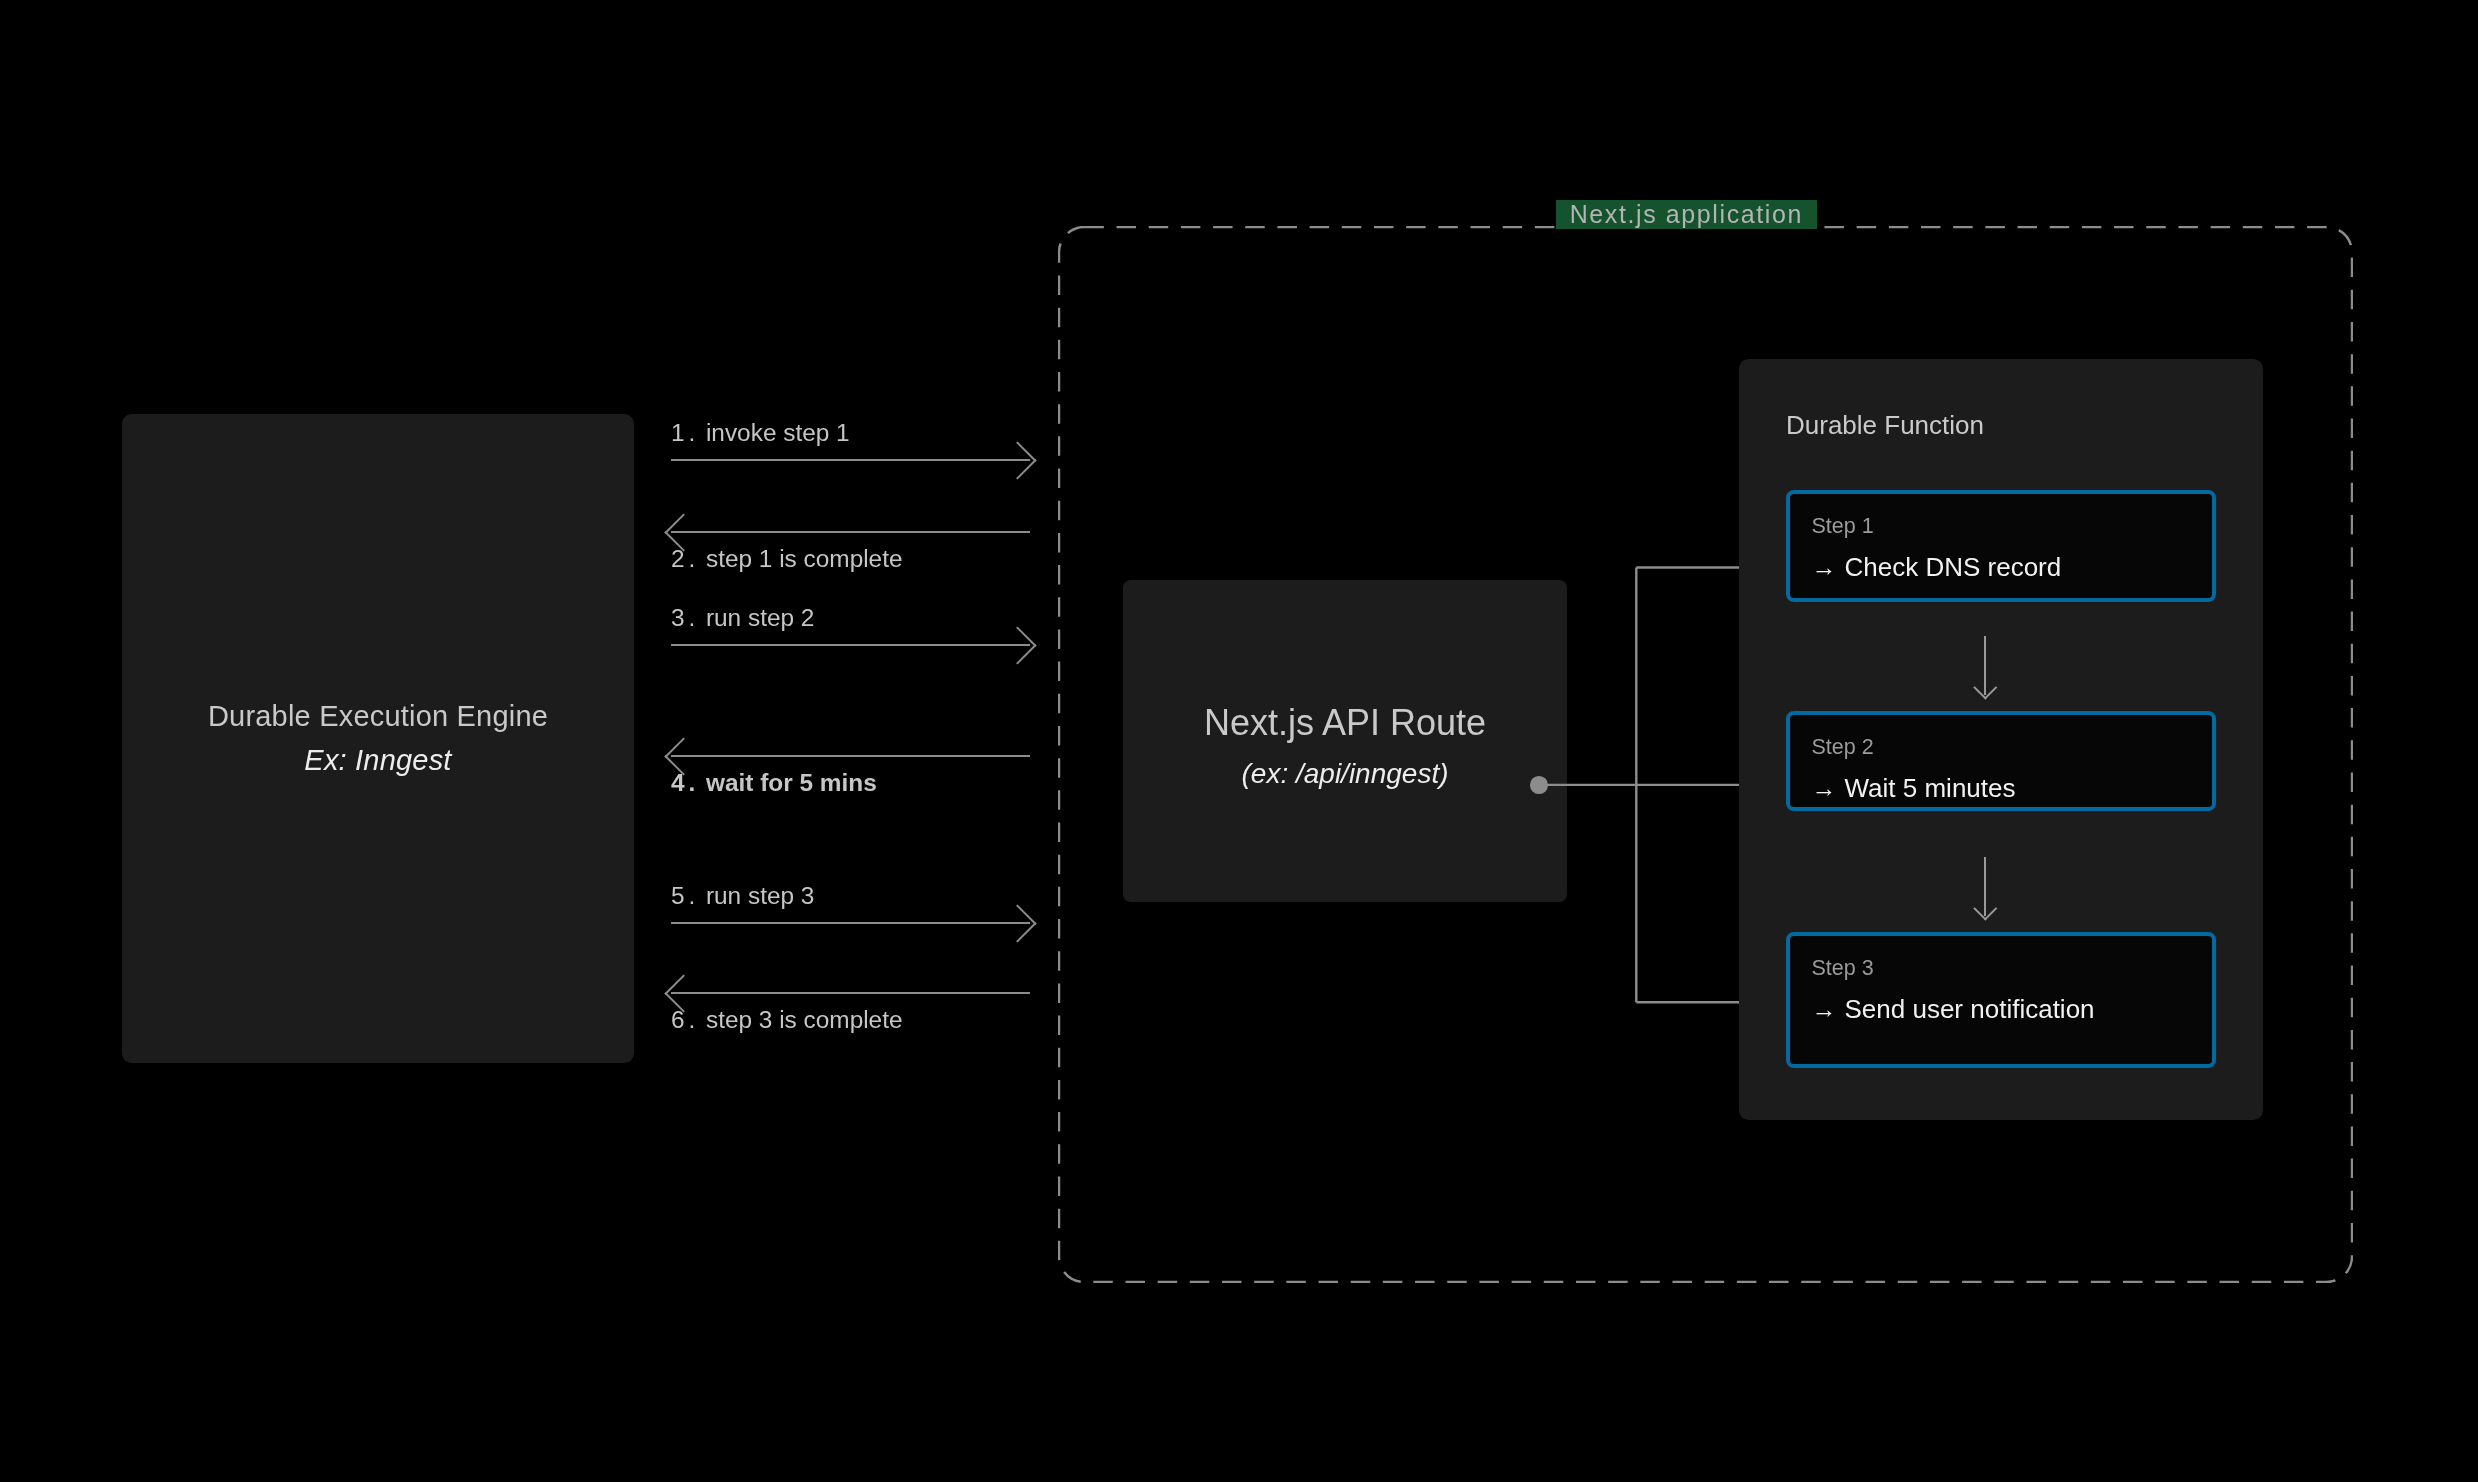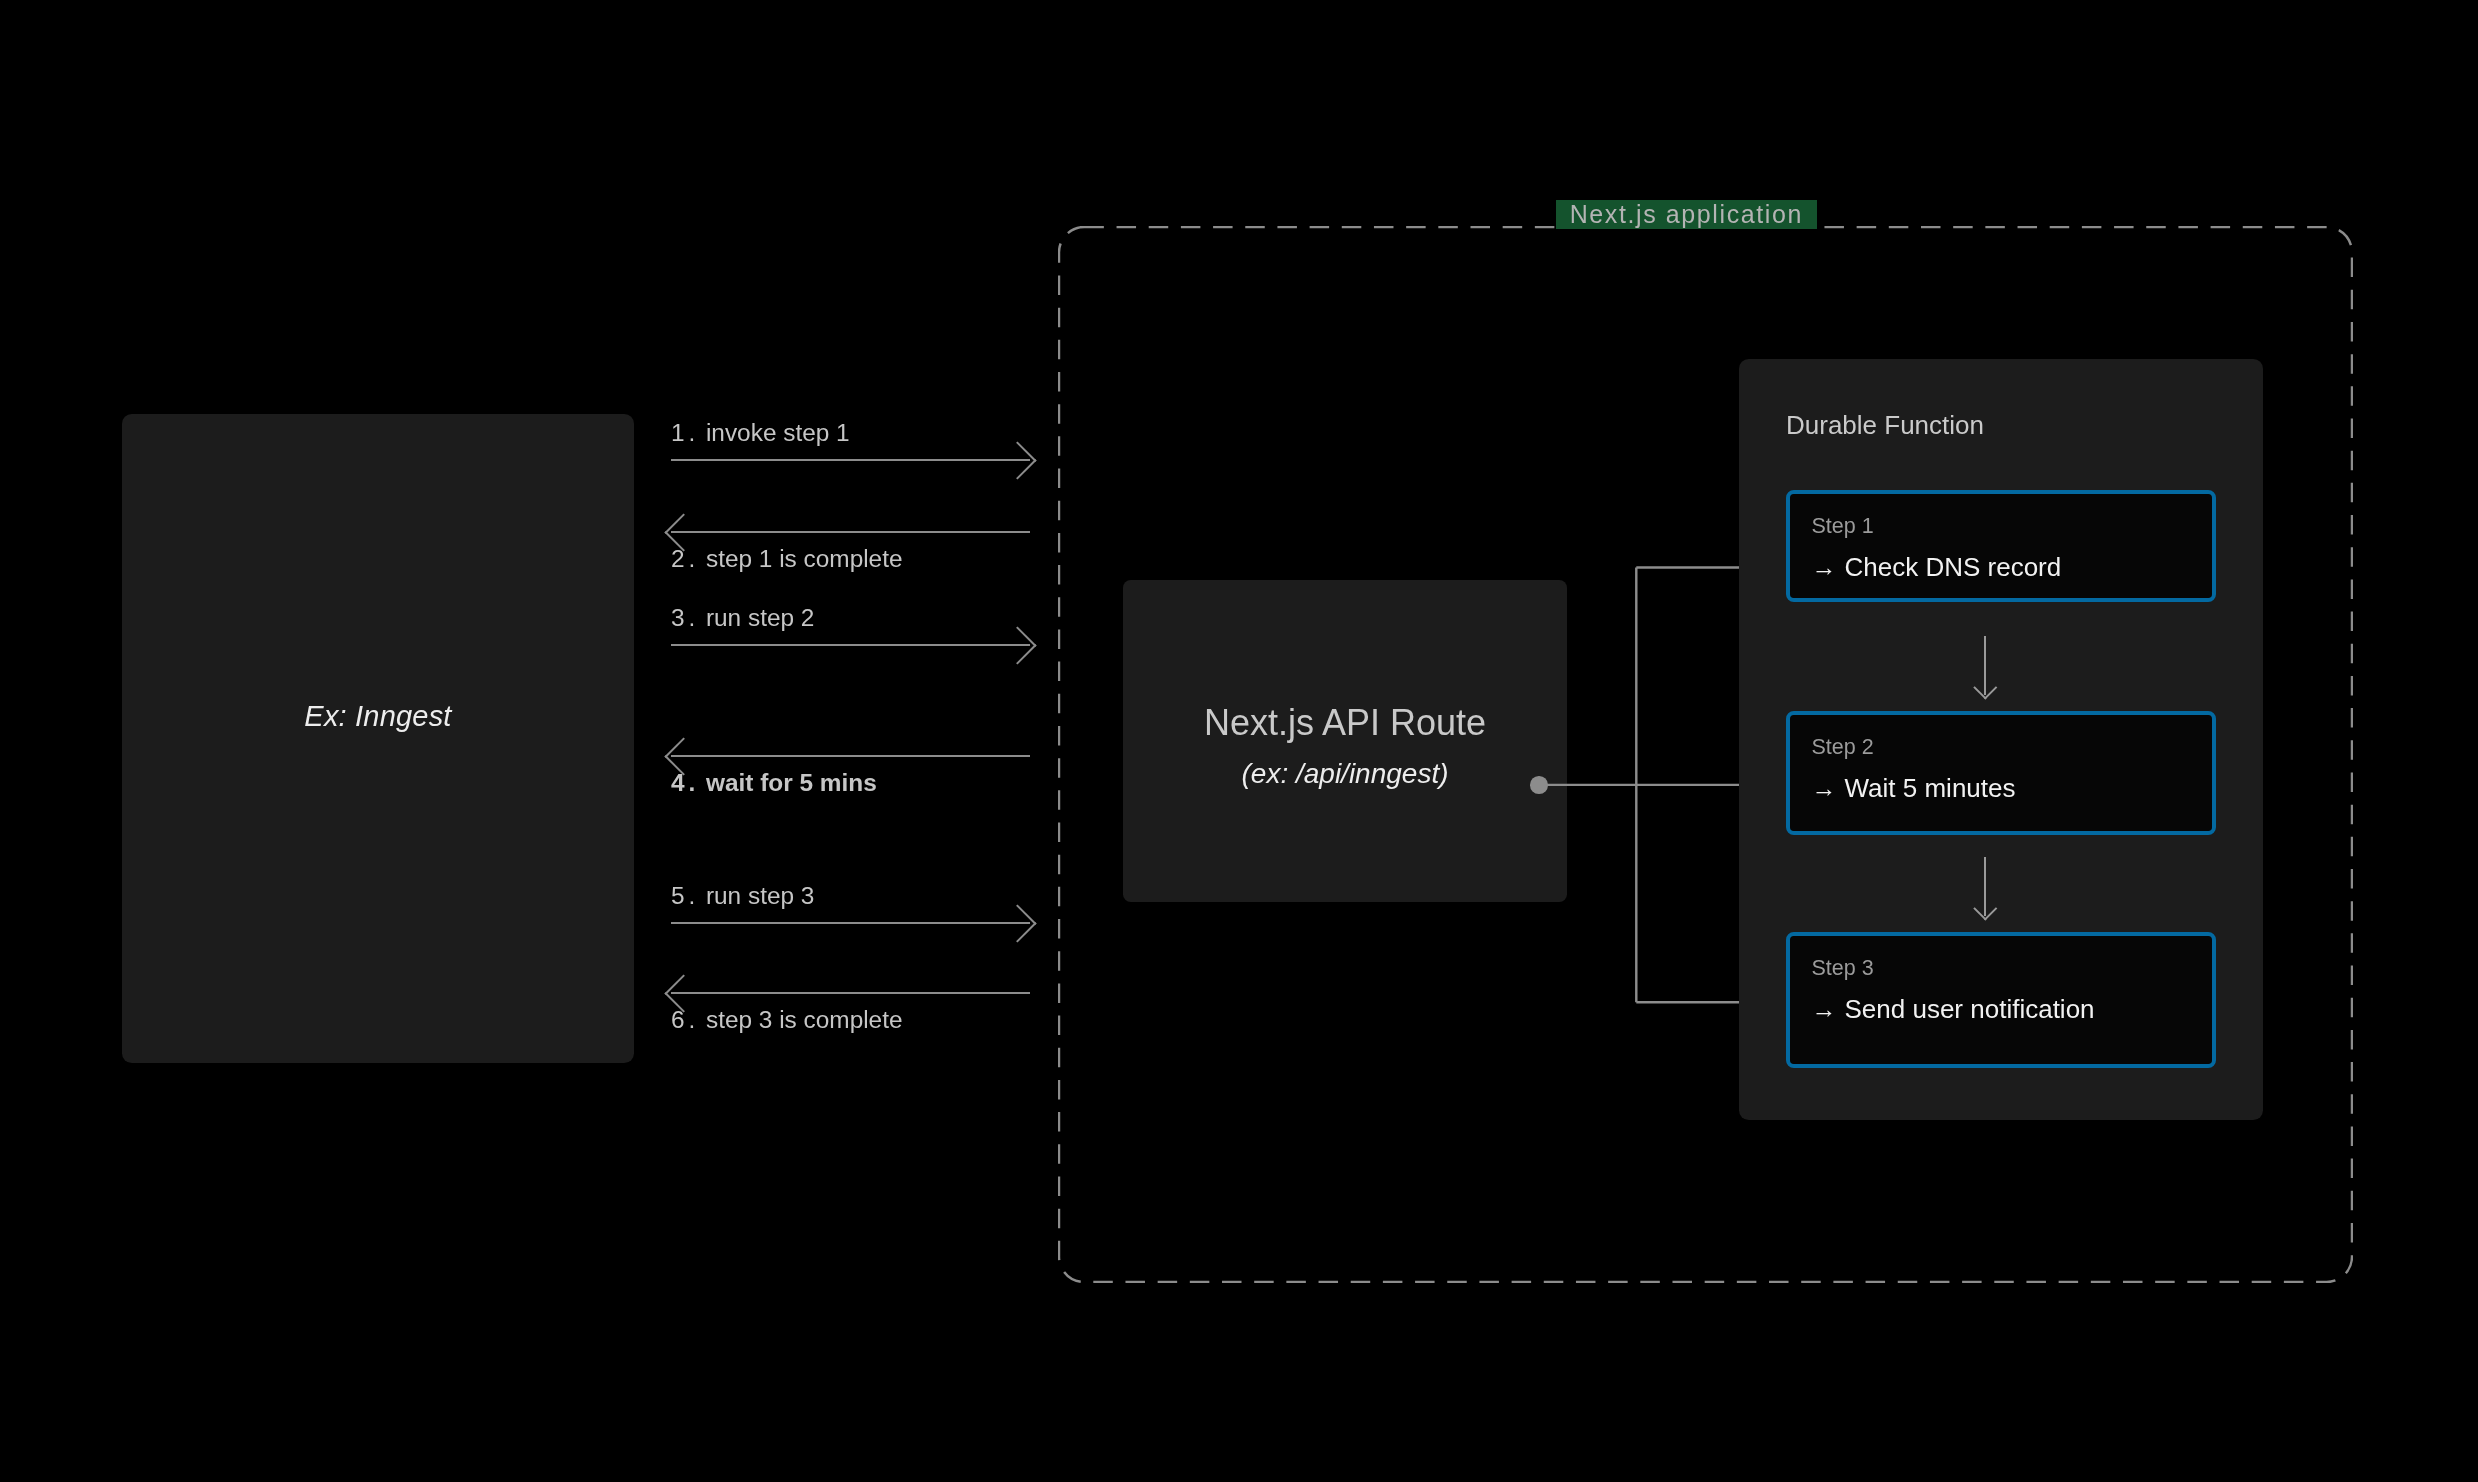--- a/index.html
+++ b/index.html
@@ -165,21 +165,21 @@
   .step-card {
     left: 1786px;
     width: 430px;
     background: #060606;
     border: 4px solid #0369a1;
     border-radius: 7.8px;
     box-sizing: border-box;
     padding: 19.5px 21.5px 23.4px 21.5px;
   }
   #step-card-1 { top: 490px; height: 112px; }
-  #step-card-2 { top: 711px; height: 124px; }
+  #step-card-2 { top: 711px; height: 100px; }
   #step-card-3 { top: 932px; height: 136px; }
 
   .step-label {
     color: #9b9b9b;
     font-size: 21.5px;
     margin-bottom: 13.7px;
   }
   .step-action {
     color: #f2f2f2;
     font-size: 26px;
@@ -208,20 +208,21 @@
     transform-origin: center;
   }
 </style>
 </head>
 <body>
 
 <div id="canvas">
 
   <div class="abs" id="engine-box"></div>
   <div class="abs" id="engine-labels">
+    <div id="engine-title">Durable Execution Engine</div>
     <div id="engine-subtitle">Ex: Inngest</div>
   </div>
 
   <div class="abs flow-arrow" id="arrow1">
     <div class="flow-line"></div>
     <div class="head head-right"></div>
     <div class="flow-label label-above">
       <span class="num">1.</span>
       <span>invoke step 1</span>
     </div>

